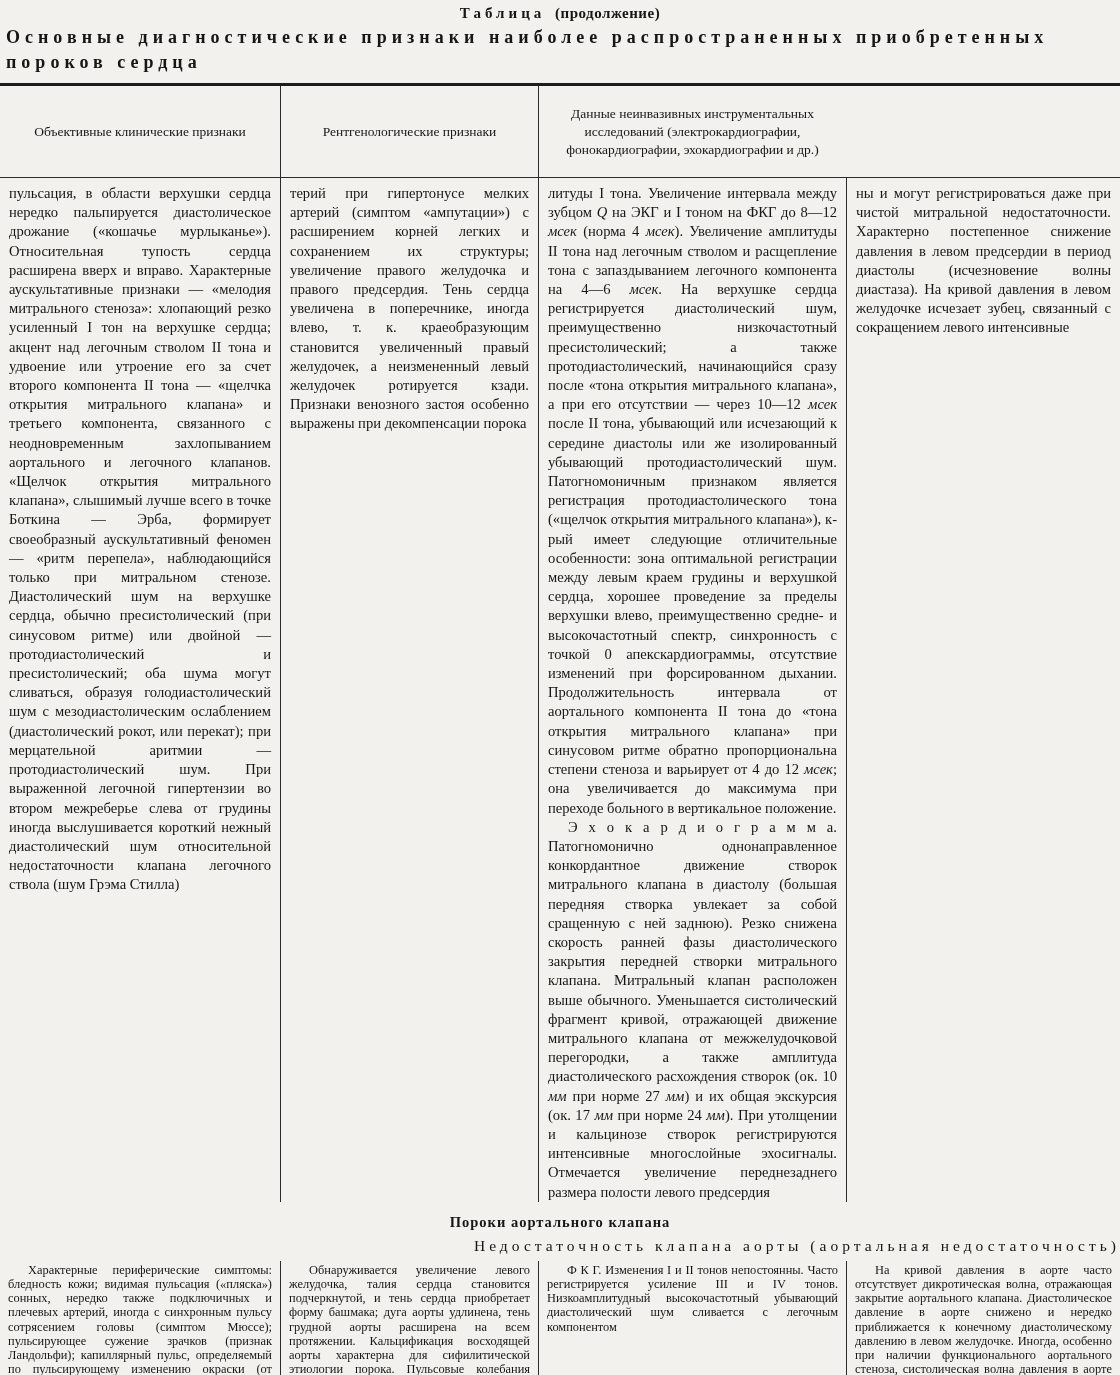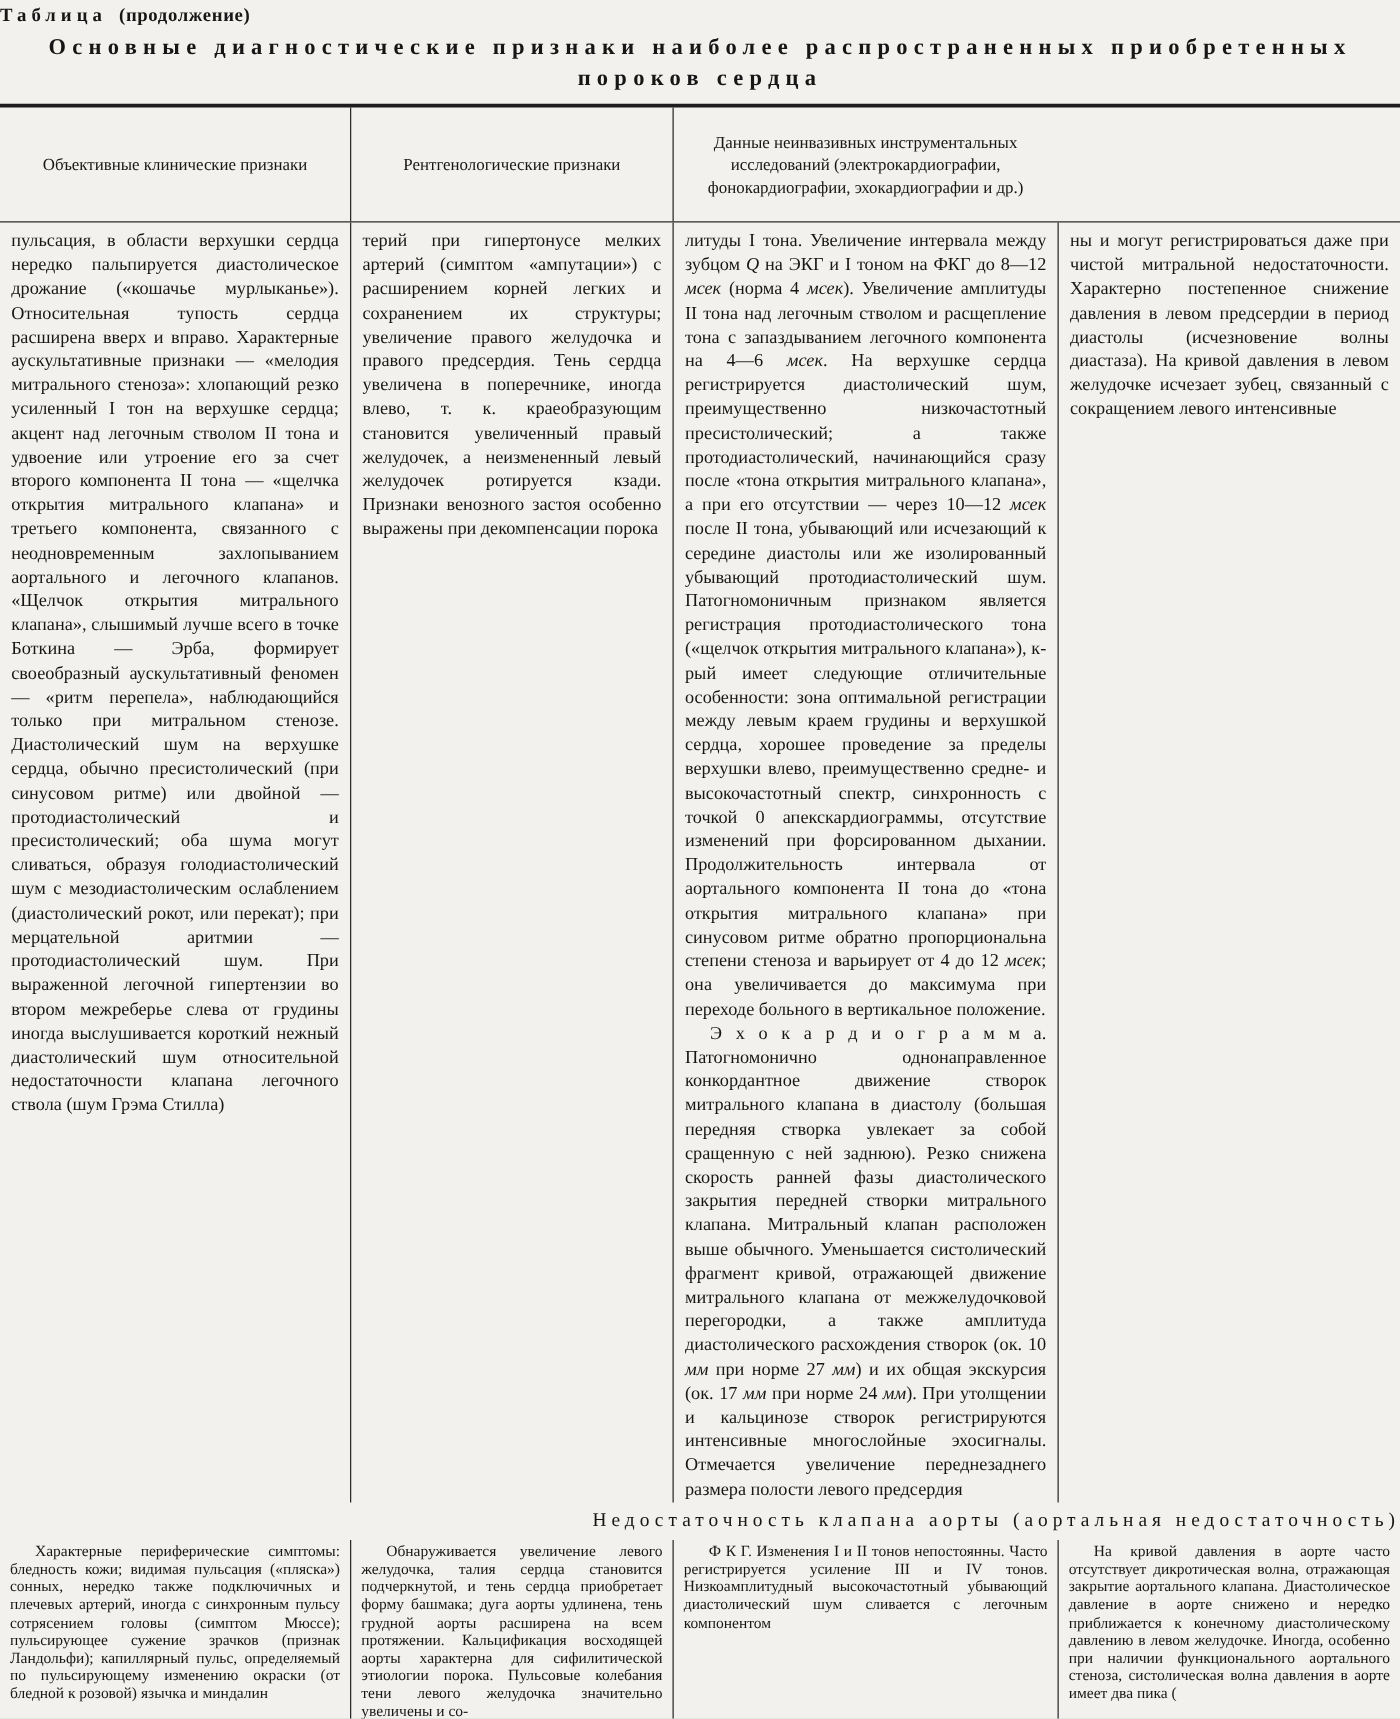--- a/index.html
+++ b/index.html
@@ -9,28 +9,29 @@
     width: 1120px;
     height: 1375px;
     margin: 0 auto;
     background: #f2f1ed;
     color: #161616;
     font-family: "Liberation Serif", "DejaVu Serif", serif;
     overflow: hidden;
   }
   
   .caption {
+    text-align: center;
     padding-top: 5px;
     font-size: 15px;
     font-weight: bold;
   }
   .caption .cap-word { letter-spacing: 4px; }
   .caption .cap-note { letter-spacing: 0.5px; margin-left: 6px; }
   .main-title {
-    text-align: center;
+    text-align: left;
     font-size: 18px;
     font-weight: bold;
     letter-spacing: 5px;
     line-height: 25px;
     max-width: 1108px;
     margin: 3px auto 0 auto;
   }
   
   .thick-rule {
     height: 3px;
@@ -117,20 +118,21 @@
       </div>
     <div class="cell">
         <p class="para"><span>литуды I тона. Увеличение интервала между зубцом </span><i>Q</i><span> на ЭКГ и I тоном на ФКГ до 8—12 </span><i>мсек</i><span> (норма 4 </span><i>мсек</i><span>). Увеличение амплитуды II тона над легочным стволом и расщепление тона с запаздыванием легочного компонента на 4—6 </span><i>мсек</i><span>. На верхушке сердца регистрируется диастолический шум, преимущественно низкочастотный пресистолический; а также протодиастолический, начинающийся сразу после «тона открытия митрального клапана», а при его отсутствии — через 10—12 </span><i>мсек</i><span> после II тона, убывающий или исчезающий к середине диастолы или же изолированный убывающий протодиастолический шум. Патогномоничным признаком является регистрация протодиастолического тона («щелчок открытия митрального клапана»), к-рый имеет следующие отличительные особенности: зона оптимальной регистрации между левым краем грудины и верхушкой сердца, хорошее проведение за пределы верхушки влево, преимущественно средне- и высокочастотный спектр, синхронность с точкой 0 апекскардиограммы, отсутствие изменений при форсированном дыхании. Продолжительность интервала от аортального компонента II тона до «тона открытия митрального клапана» при синусовом ритме обратно пропорциональна степени стеноза и варьирует от 4 до 12 </span><i>мсек</i><span>; она увеличивается до максимума при переходе больного в вертикальное положение.</span></p>
         <p class="para indent"><span>Э х о к а р д и о г р а м м а.  Патогномонично однонаправленное конкордантное движение створок митрального клапана в диастолу (большая передняя створка увлекает за собой сращенную с ней заднюю). Резко снижена скорость ранней фазы диастолического закрытия передней створки митрального клапана. Митральный клапан расположен выше обычного. Уменьшается систолический фрагмент кривой, отражающей движение митрального клапана от межжелудочковой перегородки, а также амплитуда диастолического расхождения створок (ок. 10 </span><i>мм</i><span> при норме 27 </span><i>мм</i><span>) и их общая экскурсия (ок. 17 </span><i>мм</i><span> при норме 24 </span><i>мм</i><span>). При утолщении и кальцинозе створок регистрируются интенсивные многослойные эхосигналы. Отмечается увеличение переднезаднего размера полости левого предсердия</span></p>
       </div>
     <div class="cell">
         <p class="para"><span>ны и могут регистрироваться даже при чистой митральной недостаточности. Характерно постепенное снижение давления в левом предсердии в период диастолы (исчезновение волны диастаза). На кривой давления в левом желудочке исчезает зубец, связанный с сокращением левого интенсивные</span></p>
       </div>
   </div>
 
+  <div class="sec-head">Пороки аортального клапана</div>
   <div class="sec-subhead">Недостаточность клапана аорты (аортальная недостаточность)</div>
 
   <div class="grid-row body2">
     <div class="cell">
         <p class="para indent"><span>Характерные периферические симптомы: бледность кожи; видимая пульсация («пляска») сонных, нередко также подключичных и плечевых артерий, иногда с синхронным пульсу сотрясением головы (симптом Мюссе); пульсирующее сужение зрачков (признак Ландольфи); капиллярный пульс, определяемый по пульсирующему изменению окраски (от бледной к розовой) язычка и миндалин</span></p>
       </div>
     <div class="cell">
         <p class="para indent"><span>Обнаруживается увеличение левого желудочка, талия сердца становится подчеркнутой, и тень сердца приобретает форму башмака; дуга аорты удлинена, тень грудной аорты расширена на всем протяжении. Кальцификация восходящей аорты характерна для сифилитической этиологии порока. Пульсовые колебания тени левого желудочка значительно увеличены и со-</span></p>
       </div>
     <div class="cell">

